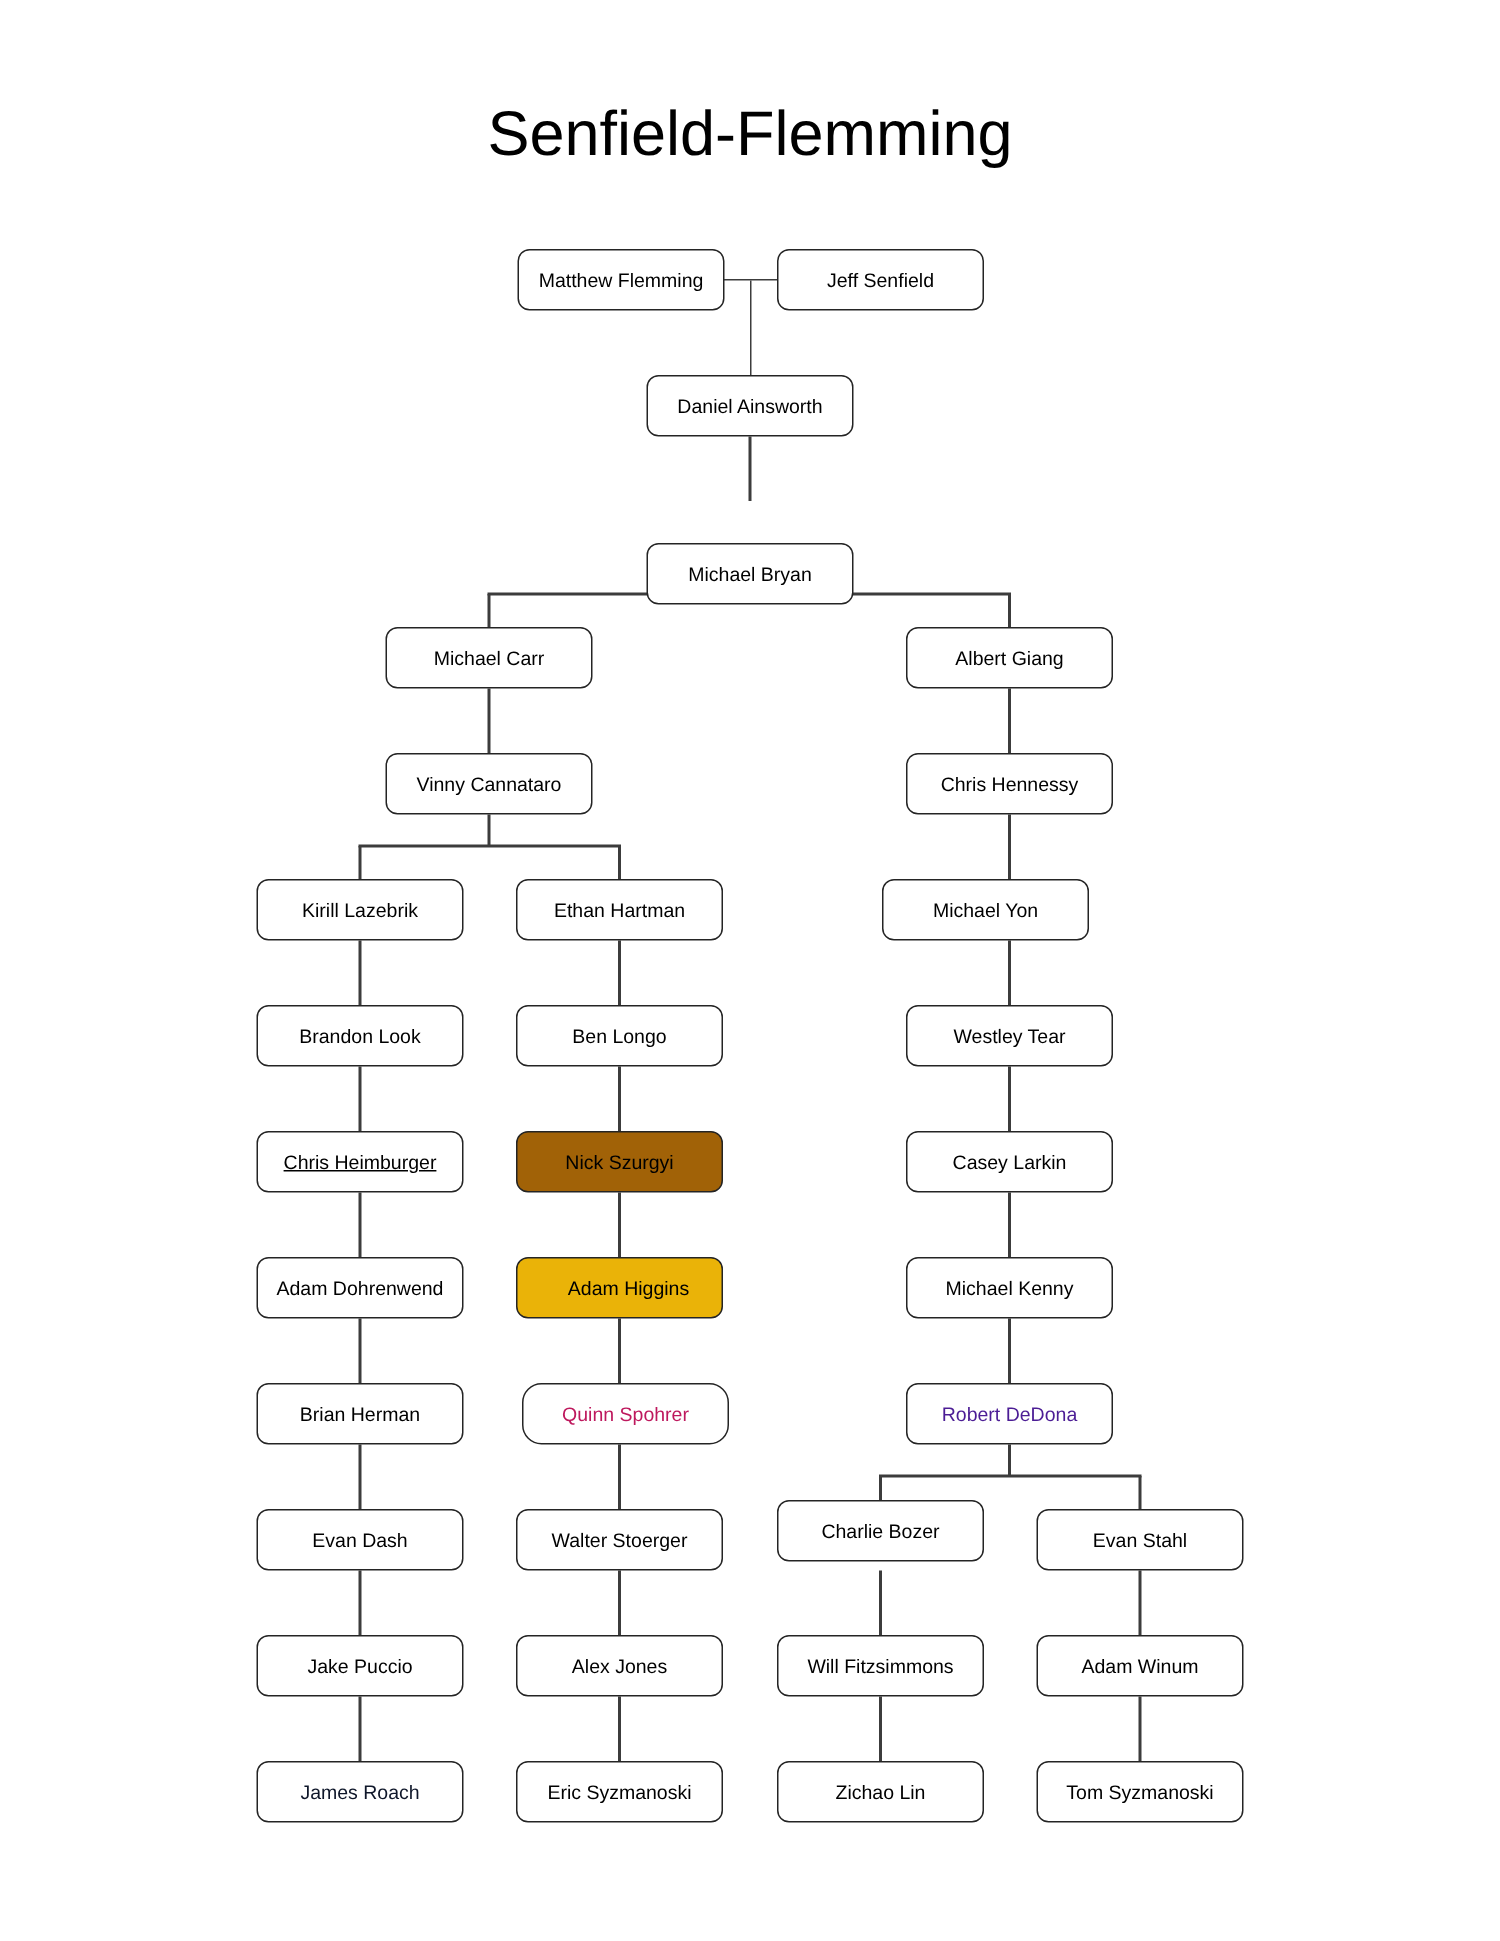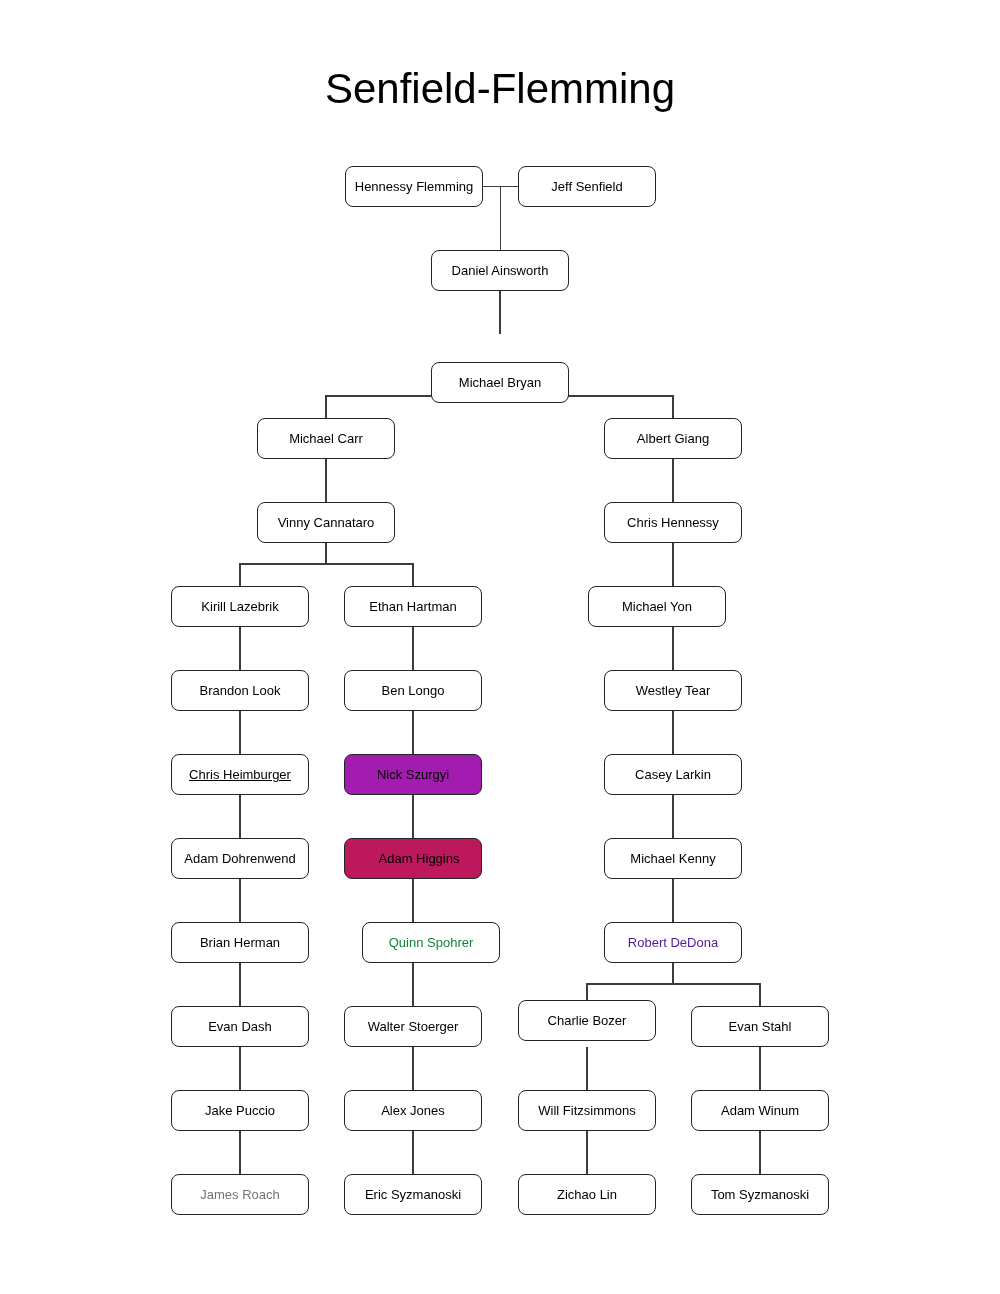--- a/index.html
+++ b/index.html
@@ -48,52 +48,52 @@
     background: #3c3c3c;
     z-index: 1;
   }
 </style>
 </head>
 <body>
 
 <div class="canvas">
   <div class="title">Senfield-Flemming</div>
   <div id="tree">
-      <div class="node" style="left: 345px; top: 166px; border-color: rgb(36, 36, 36); background: rgb(255, 255, 255); color: rgb(0, 0, 0);">Hennessy Flemming</div>
+      <div class="node" style="left: 345px; top: 166px; border-color: rgb(36, 36, 36); background: rgb(255, 255, 255); color: rgb(0, 0, 0);">Matthew Flemming</div>
       <div class="node" style="left: 518px; top: 166px; border-color: rgb(36, 36, 36); background: rgb(255, 255, 255); color: rgb(0, 0, 0);">Jeff Senfield</div>
       <div class="node" style="left: 431px; top: 250px; border-color: rgb(36, 36, 36); background: rgb(255, 255, 255); color: rgb(0, 0, 0);">Daniel Ainsworth</div>
       <div class="node" style="left: 431px; top: 334px; border-color: rgb(36, 36, 36); background: rgb(255, 255, 255); color: rgb(0, 0, 0); margin-top: 28px;">Michael Bryan</div>
       <div class="node" style="left: 257px; top: 418px; border-color: rgb(36, 36, 36); background: rgb(255, 255, 255); color: rgb(0, 0, 0);">Michael Carr</div>
       <div class="node" style="left: 604px; top: 418px; border-color: rgb(36, 36, 36); background: rgb(255, 255, 255); color: rgb(0, 0, 0);">Albert Giang</div>
       <div class="node" style="left: 257px; top: 502px; border-color: rgb(36, 36, 36); background: rgb(255, 255, 255); color: rgb(0, 0, 0);">Vinny Cannataro</div>
       <div class="node" style="left: 604px; top: 502px; border-color: rgb(36, 36, 36); background: rgb(255, 255, 255); color: rgb(0, 0, 0);">Chris Hennessy</div>
       <div class="node" style="left: 171px; top: 586px; border-color: rgb(36, 36, 36); background: rgb(255, 255, 255); color: rgb(0, 0, 0);">Kirill Lazebrik</div>
       <div class="node" style="left: 344px; top: 586px; border-color: rgb(36, 36, 36); background: rgb(255, 255, 255); color: rgb(0, 0, 0);">Ethan Hartman</div>
       <div class="node" style="left: 588px; top: 586px; border-color: rgb(36, 36, 36); background: rgb(255, 255, 255); color: rgb(0, 0, 0);">Michael Yon</div>
       <div class="node" style="left: 171px; top: 670px; border-color: rgb(36, 36, 36); background: rgb(255, 255, 255); color: rgb(0, 0, 0);">Brandon Look</div>
       <div class="node" style="left: 344px; top: 670px; border-color: rgb(36, 36, 36); background: rgb(255, 255, 255); color: rgb(0, 0, 0);">Ben Longo</div>
       <div class="node" style="left: 604px; top: 670px; border-color: rgb(36, 36, 36); background: rgb(255, 255, 255); color: rgb(0, 0, 0);">Westley Tear</div>
       <div class="node" style="left: 171px; top: 754px; border-color: rgb(36, 36, 36); background: rgb(255, 255, 255); color: rgb(0, 0, 0); text-decoration: underline;">Chris Heimburger</div>
-      <div class="node" style="left: 344px; top: 754px; border-color: rgb(36, 36, 36); background: #a21caf; color: rgb(0, 0, 0);">Nick Szurgyi</div>
+      <div class="node" style="left: 344px; top: 754px; border-color: rgb(36, 36, 36); background: #a16207; color: rgb(0, 0, 0);">Nick Szurgyi</div>
       <div class="node" style="left: 604px; top: 754px; border-color: rgb(36, 36, 36); background: rgb(255, 255, 255); color: rgb(0, 0, 0);">Casey Larkin</div>
       <div class="node" style="left: 171px; top: 838px; border-color: rgb(36, 36, 36); background: rgb(255, 255, 255); color: rgb(0, 0, 0);">Adam Dohrenwend</div>
-      <div class="node" style="left: 344px; top: 838px; border-color: rgb(36, 36, 36); background: #be185d; color: rgb(0, 0, 0); padding-left: 12px;">Adam Higgins</div>
+      <div class="node" style="left: 344px; top: 838px; border-color: rgb(36, 36, 36); background: #eab308; color: rgb(0, 0, 0); padding-left: 12px;">Adam Higgins</div>
       <div class="node" style="left: 604px; top: 838px; border-color: rgb(36, 36, 36); background: rgb(255, 255, 255); color: rgb(0, 0, 0);">Michael Kenny</div>
       <div class="node" style="left: 171px; top: 922px; border-color: rgb(36, 36, 36); background: rgb(255, 255, 255); color: rgb(0, 0, 0);">Brian Herman</div>
-      <div class="node" style="left: 362px; top: 922px; border-color: rgb(36, 36, 36); background: rgb(255, 255, 255); color: #15803d;">Quinn Spohrer</div>
+      <div class="node" style="left: 348px; top: 922px; border-color: rgb(36, 36, 36); background: rgb(255, 255, 255); color: #be185d; border-radius: 13px;">Quinn Spohrer</div>
       <div class="node" style="left: 604px; top: 922px; border-color: rgb(36, 36, 36); background: rgb(255, 255, 255); color: #4c1d95;">Robert DeDona</div>
       <div class="node" style="left: 171px; top: 1006px; border-color: rgb(36, 36, 36); background: rgb(255, 255, 255); color: rgb(0, 0, 0);">Evan Dash</div>
       <div class="node" style="left: 344px; top: 1006px; border-color: rgb(36, 36, 36); background: rgb(255, 255, 255); color: rgb(0, 0, 0);">Walter Stoerger</div>
       <div class="node" style="left: 518px; top: 1000px; border-color: rgb(36, 36, 36); background: rgb(255, 255, 255); color: rgb(0, 0, 0);">Charlie Bozer</div>
       <div class="node" style="left: 691px; top: 1006px; border-color: rgb(36, 36, 36); background: rgb(255, 255, 255); color: rgb(0, 0, 0);">Evan Stahl</div>
       <div class="node" style="left: 171px; top: 1090px; border-color: rgb(36, 36, 36); background: rgb(255, 255, 255); color: rgb(0, 0, 0);">Jake Puccio</div>
       <div class="node" style="left: 344px; top: 1090px; border-color: rgb(36, 36, 36); background: rgb(255, 255, 255); color: rgb(0, 0, 0);">Alex Jones</div>
       <div class="node" style="left: 518px; top: 1090px; border-color: rgb(36, 36, 36); background: rgb(255, 255, 255); color: rgb(0, 0, 0);">Will Fitzsimmons</div>
       <div class="node" style="left: 691px; top: 1090px; border-color: rgb(36, 36, 36); background: rgb(255, 255, 255); color: rgb(0, 0, 0);">Adam Winum</div>
-      <div class="node" style="left: 171px; top: 1174px; border-color: rgb(36, 36, 36); background: rgb(255, 255, 255); color: #737373;">James Roach</div>
+      <div class="node" style="left: 171px; top: 1174px; border-color: rgb(36, 36, 36); background: rgb(255, 255, 255); color: #0f172a;">James Roach</div>
       <div class="node" style="left: 344px; top: 1174px; border-color: rgb(36, 36, 36); background: rgb(255, 255, 255); color: rgb(0, 0, 0);">Eric Syzmanoski</div>
       <div class="node" style="left: 518px; top: 1174px; border-color: rgb(36, 36, 36); background: rgb(255, 255, 255); color: rgb(0, 0, 0);">Zichao Lin</div>
       <div class="node" style="left: 691px; top: 1174px; border-color: rgb(36, 36, 36); background: rgb(255, 255, 255); color: rgb(0, 0, 0);">Tom Syzmanoski</div>
       <div class="edge" style="left: 499.25px; top: 291px; width: 1.5px; height: 43px; background: rgb(60, 60, 60);"></div>
       <div class="edge" style="left: 499.25px; top: 375px; width: 1.5px; height: 21px; background: rgb(60, 60, 60);"></div>
       <div class="edge" style="left: 325.25px; top: 395.25px; width: 348.5px; height: 1.5px; background: rgb(60, 60, 60);"></div>
       <div class="edge" style="left: 325.25px; top: 396px; width: 1.5px; height: 22px; background: rgb(60, 60, 60);"></div>
       <div class="edge" style="left: 672.25px; top: 396px; width: 1.5px; height: 22px; background: rgb(60, 60, 60);"></div>
       <div class="edge" style="left: 325.25px; top: 459px; width: 1.5px; height: 43px; background: rgb(60, 60, 60);"></div>
       <div class="edge" style="left: 672.25px; top: 459px; width: 1.5px; height: 43px; background: rgb(60, 60, 60);"></div>

